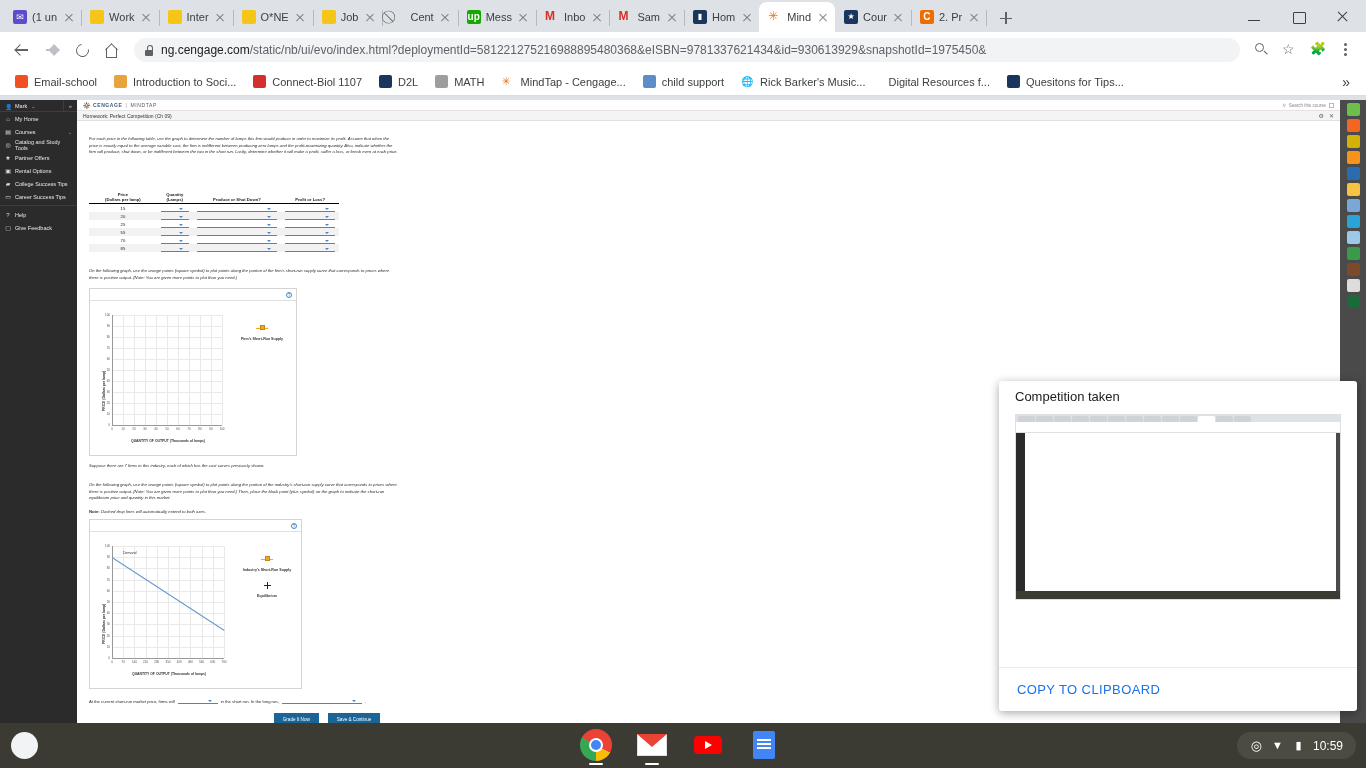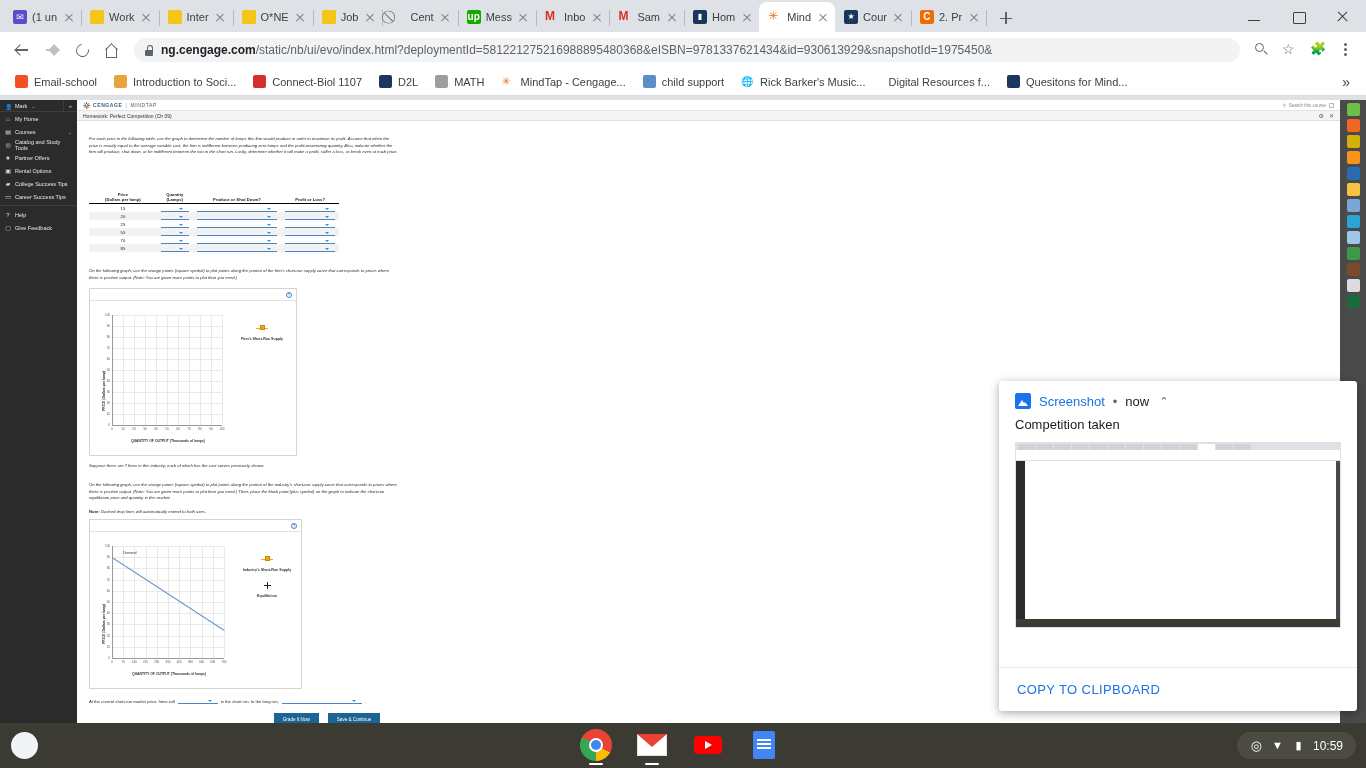--- a/index.html
+++ b/index.html
@@ -55,21 +55,21 @@
   .home:before { content:''; position:absolute; left:0px; top:4px; width:9px; height:9px; border:1.5px solid #5f6368; border-top:none; }
   .home:after { content:''; position:absolute; left:1.4px; top:1px; width:8px; height:8px; border-left:1.5px solid #5f6368; border-top:1.5px solid #5f6368; transform:rotate(45deg); }
   .omnibox {
     flex:1; height:24px; background:#f1f3f4; border-radius:13px; display:flex; align-items:center;
     padding:0 10px 0 11px; gap:8px; margin:0 6px; font-size:12px; overflow:hidden;
   }
   .lock { width:8px; height:11px; position:relative; flex:0 0 8px; }
   .lock:before { content:''; position:absolute; left:0; bottom:0; width:8px; height:6px; background:#5f6368; border-radius:1px; }
   .lock:after { content:''; position:absolute; left:1.7px; top:0; width:4.6px; height:5px; border:1.3px solid #5f6368; border-bottom:none; border-radius:3px 3px 0 0; }
   .url { white-space:nowrap; overflow:hidden; flex:1; color:#5f6368; }
-  .url b { color:#202124; font-weight:700; }
+  .url b { color:#202124; font-weight:400; }
   .tbicon { width:26px; height:26px; position:relative; flex:0 0 26px; }
   .mag { position:absolute; left:7px; top:6px; width:9px; height:9px; border:1.4px solid #5f6368; border-radius:50%; }
   .mag:after { content:''; position:absolute; left:7px; top:7.5px; width:5px; height:1.4px; background:#5f6368; transform:rotate(45deg); }
   .star { position:absolute; left:6px; top:5px; font-size:14px; color:#5f6368; line-height:14px; }
   .puzzle { position:absolute; left:6px; top:5px; font-size:13px; color:#3c4043; line-height:14px; }
   .kebab { position:absolute; left:12px; top:6px; width:3px; height:3px; border-radius:50%; background:#5f6368; box-shadow:0 5px 0 #5f6368, 0 10px 0 #5f6368; }
 
   
   .bookmarks { height:28px; background:#fff; display:flex; align-items:center; padding:0 8px; gap:3px; font-size:11px; color:#3c4043; border-bottom:1px solid #dadce0;justify-content:flex-end; }
   .bm { display:flex; align-items:center; gap:6px; padding:3px 7px; border-radius:4px; white-space:nowrap; }
@@ -336,21 +336,21 @@
       <div class="bm">
         <span class="bmicon" style="background: transparent; font-size: 10px; line-height: 13px;">🌐</span>
         <span>Rick Barker's Music...</span>
       </div>
       <div class="bm">
         <span class="bmicon" style="background: transparent; width: 0px; flex: 0 0 0px;"></span>
         <span>Digital Resources f...</span>
       </div>
       <div class="bm">
         <span class="bmicon" style="background: rgb(27, 54, 93);"></span>
-        <span>Quesitons for Mind...</span>
+        <span>Quesitons for Tips...</span>
       </div>
       <div class="bmover">»</div>
     </div>
 
   <div class="viewport">
 
     <div class="mtnav">
       <div class="userrow">
         <span class="ni" style="width:6px;height:6px;font-size:6px;">👤</span>
         <span>Mark</span>
@@ -740,27 +740,20 @@
         <div class="eicon" style="background: rgb(158, 199, 232);"></div>
         <div class="eicon" style="background: rgb(58, 154, 74);"></div>
         <div class="eicon" style="background: rgb(122, 74, 42);"></div>
         <div class="eicon" style="background: rgb(220, 220, 220);"></div>
         <div class="eicon" style="background: rgb(26, 107, 58);"></div>
       </div>
   </div>
 </div>
 
 <div class="notif">
-  <div class="nhead">
-    <span class="nappicon"></span>
-    <span class="napp">Screenshot</span>
-    <span class="ndot">•</span>
-    <span class="nwhen">now</span>
-    <span class="ncaret">⌃</span>
-  </div>
   <div class="ntitle">Competition taken</div>
   <div class="nthumb">
     <div class="tb-tabs" id="thumbtabs">
         <div class="tb-tab"></div>
         <div class="tb-tab"></div>
         <div class="tb-tab"></div>
         <div class="tb-tab"></div>
         <div class="tb-tab"></div>
         <div class="tb-tab"></div>
         <div class="tb-tab"></div>

